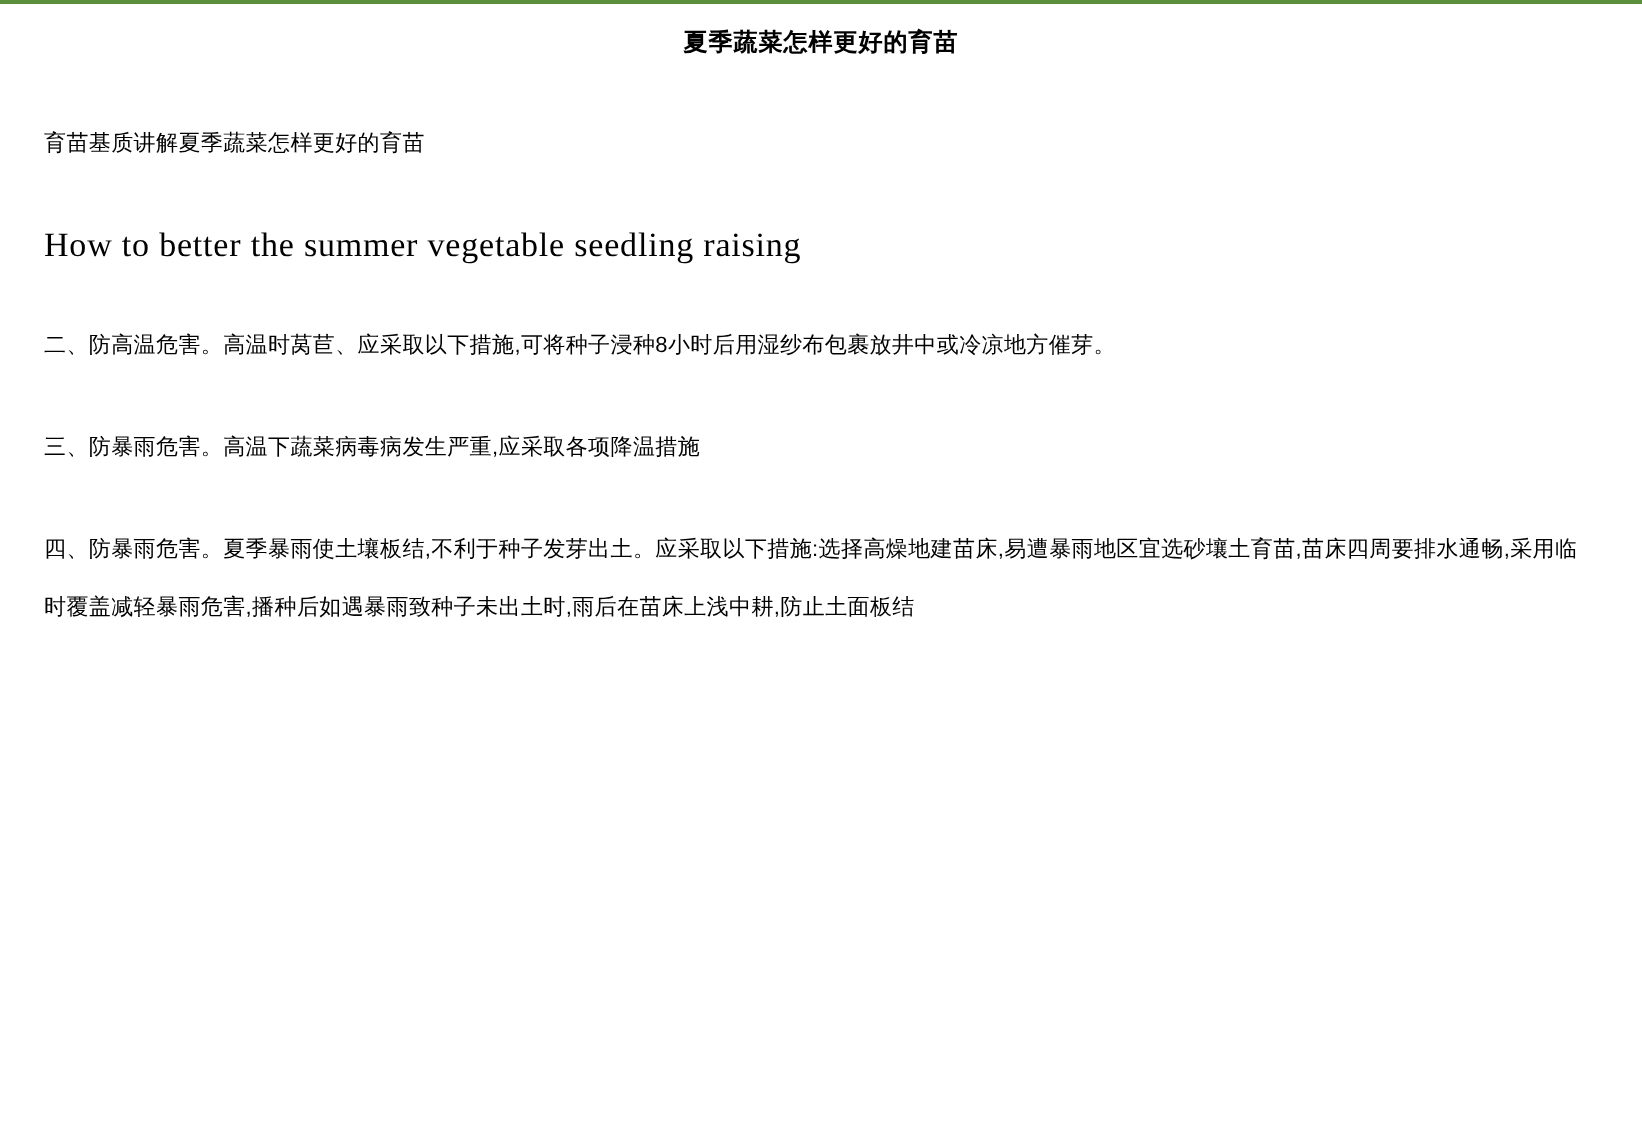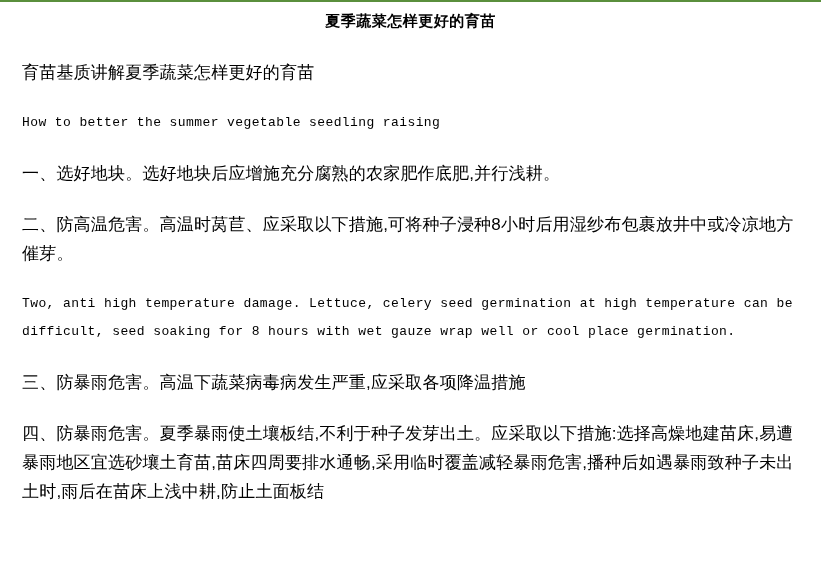--- a/index.html
+++ b/index.html
@@ -22,61 +22,59 @@
     border-top: 2px solid #5a8f3c;
     background: #ffffff;
   }
   .content {
     padding: 8px 22px 0 22px;
   }
   .doc-title {
     text-align: center;
     font-family: "Liberation Sans", sans-serif;
     font-weight: bold;
-    font-size: 15px;
+    font-size: 12px;
     line-height: 22px;
     margin: 0 0 26px 0;
     letter-spacing: 0.5px;
   }
   .para-cn {
     font-family: "Liberation Sans", sans-serif;
-    font-size: 17px;
+    font-size: 11px;
     line-height: 29px;
     margin: 4px 0 22px 0;
     letter-spacing: 0.2px;
   }
   .para-en {
-    font-family: Liberation Mono, monospace;
-    font-size: 13px;
+    font-family: Liberation Serif, serif;
+    font-size: 17px;
     line-height: 28px;
     margin: 0 0 22px 0;
     letter-spacing: 0.4px;
   }
   .para-last {
     margin-bottom: 0;
   }
 </style>
 </head>
 <body>
 
 <div class="page">
   <div class="content">
 
     <h1 class="doc-title">夏季蔬菜怎样更好的育苗</h1>
 
     <p class="para-cn">育苗基质讲解夏季蔬菜怎样更好的育苗</p>
 
     <p class="para-en">How to better the summer vegetable seedling raising</p>
 
-    <p class="para-cn">一、选好地块。选好地块后应增施充分腐熟的农家肥作底肥,并行浅耕。</p>
 
 
     <p class="para-cn">二、防高温危害。高温时莴苣、应采取以下措施,可将种子浸种8小时后用湿纱布包裹放井中或冷凉地方催芽。</p>
 
-    <p class="para-en">Two, anti high temperature damage. Lettuce, celery seed germination at high temperature can be difficult, seed soaking for 8 hours with wet gauze wrap well or cool place germination.</p>
 
     <p class="para-cn">三、防暴雨危害。高温下蔬菜病毒病发生严重,应采取各项降温措施</p>
 
 
     <p class="para-cn para-last">四、防暴雨危害。夏季暴雨使土壤板结,不利于种子发芽出土。应采取以下措施:选择高燥地建苗床,易遭暴雨地区宜选砂壤土育苗,苗床四周要排水通畅,采用临时覆盖减轻暴雨危害,播种后如遇暴雨致种子未出土时,雨后在苗床上浅中耕,防止土面板结</p>
 
   </div>
 </div>
 
 </body></html>

